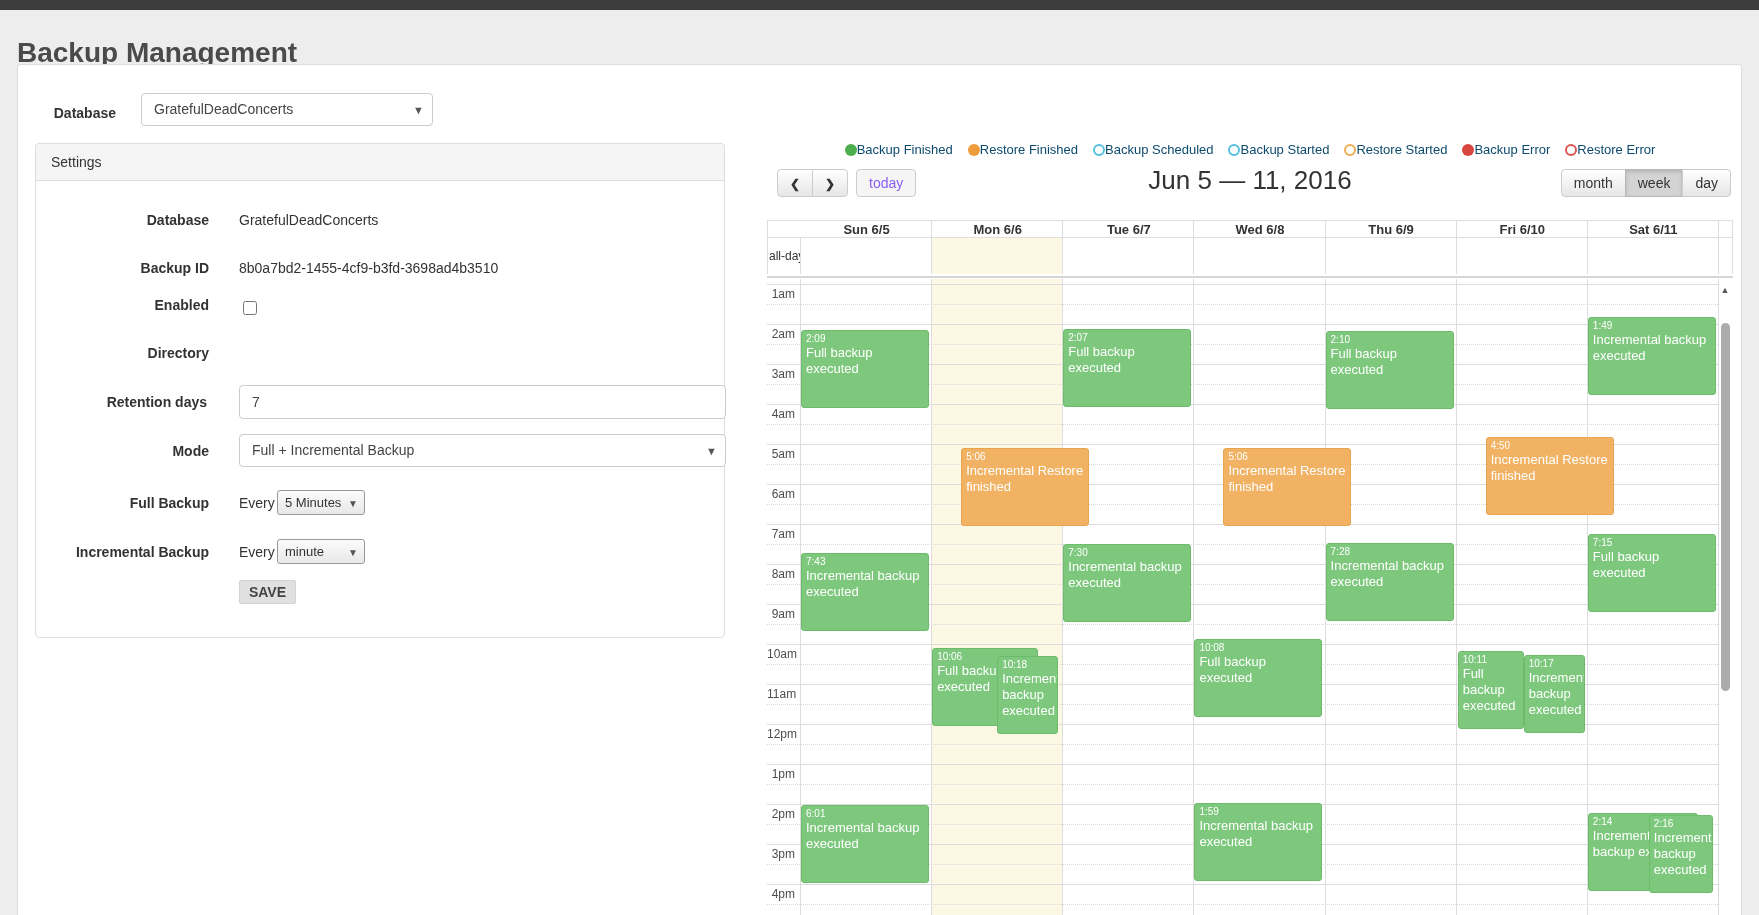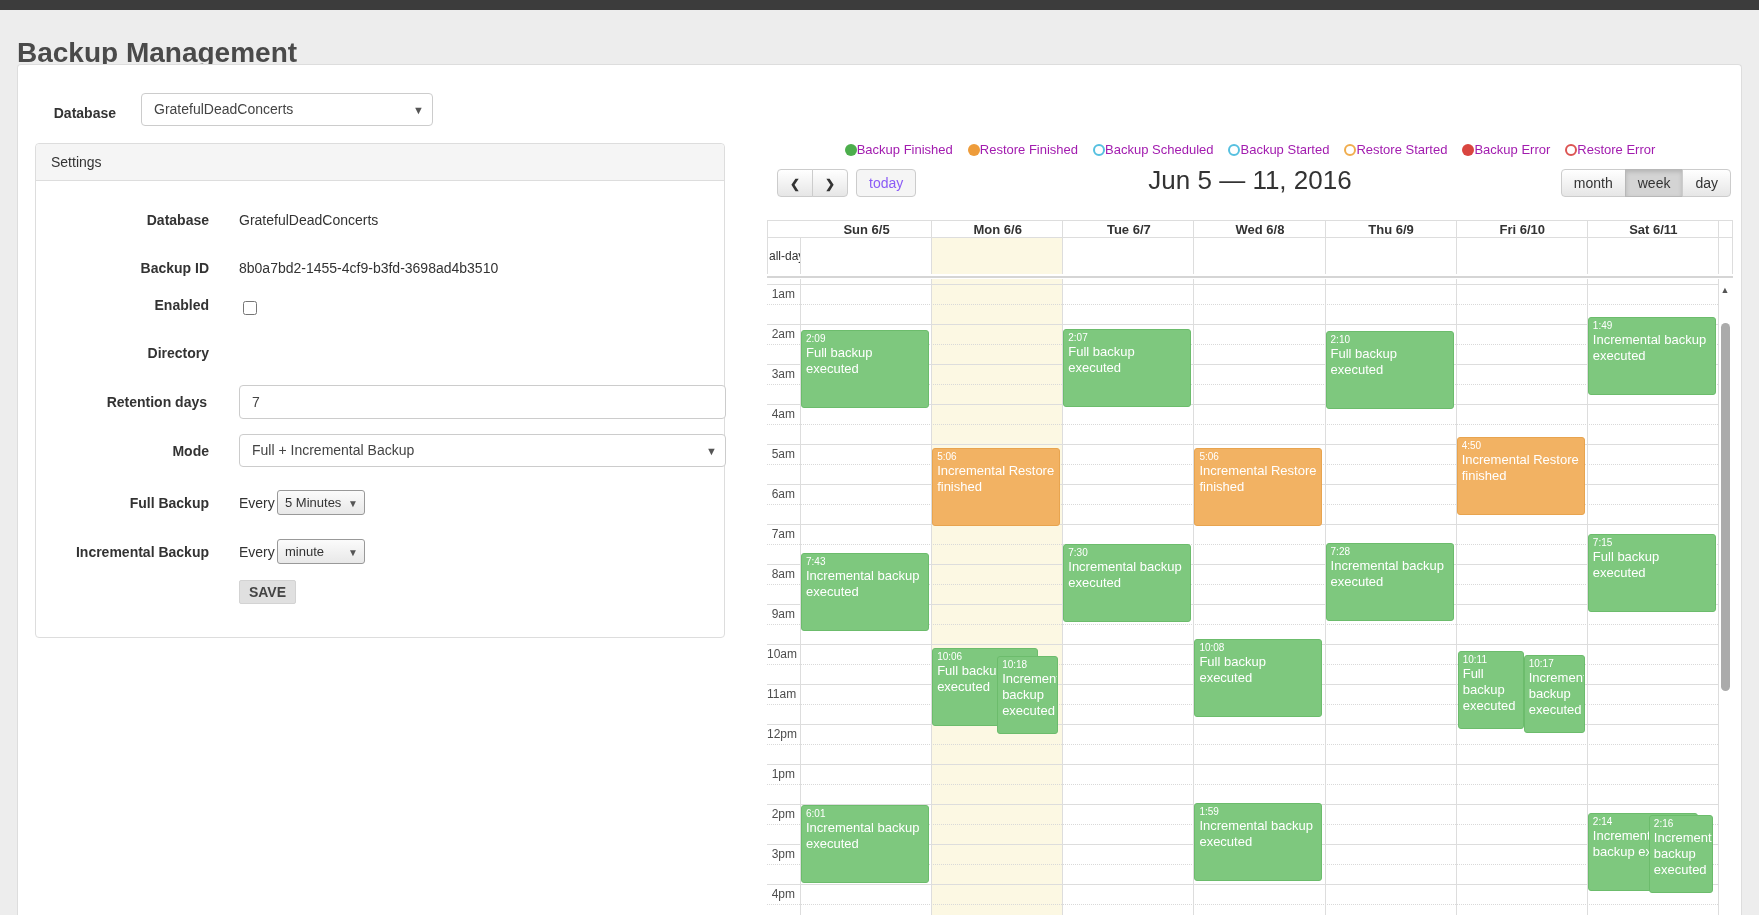--- a/index.html
+++ b/index.html
@@ -39,21 +39,21 @@
   }
   .mini-select .caret{right:6px;font-size:10px;}
   .save-btn{
     position:absolute;left:203px;top:436px;width:57px;height:24px;background:#e0e0e0;
     border:1px solid #d3d3d3;font-weight:bold;font-size:14px;color:#444;border-radius:2px;
     font-family:"Liberation Sans",sans-serif;cursor:pointer;
   }
   .checkbox{position:absolute;left:203px;top:154px;width:14px;height:14px;}
   
   .legend{position:absolute;left:749px;top:77px;width:966px;display:flex;justify-content:center;gap:15px;align-items:center;}
-  .leg-item{display:flex;align-items:center;gap:0;font-size:13px;color:#a21caf;white-space:nowrap;}
+  .leg-item{display:flex;align-items:center;gap:0;font-size:13px;color:#0c4a6e;white-space:nowrap;}
   .leg-dot{width:12px;height:12px;border-radius:50%;box-sizing:border-box;display:inline-block;}
   .cal-toolbar{position:absolute;left:749px;top:100px;width:966px;height:34px;}
   .cal-title{position:absolute;left:0;right:0;top:0;text-align:center;font-size:26px;color:#333;}
   .btn{
     display:inline-block;box-sizing:border-box;height:28px;line-height:26px;padding:0 12px;
     background:linear-gradient(#ffffff,#e6e6e6);border:1px solid #ccc;color:#333;font-size:14px;
     cursor:pointer;vertical-align:top;
   }
   .btn-group{position:absolute;top:4px;font-size:0;}
   .btn-group .btn{border-radius:0;margin-left:-1px;}
@@ -70,21 +70,21 @@
   .allday-label{position:absolute;font-size:12px;color:#333;}
   .divider{position:absolute;background:#d5d5d5;}
   .timegrid{position:absolute;overflow:hidden;background:#fff;}
   .hline{position:absolute;border-top:1px solid #ddd;}
   .dline{position:absolute;border-top:1px dotted #d9d9d9;}
   .vline{position:absolute;border-left:1px solid #ddd;top:0;bottom:0;}
   .tlabel{position:absolute;font-size:12px;color:#4d4d4d;text-align:right;}
   .todaybg{position:absolute;background:#fcf8e3;}
   .ev{position:absolute;box-sizing:border-box;border-radius:3px;color:#fff;overflow:hidden;cursor:pointer;padding:1px 4px;}
   .ev.backup{background:#7ec87e;border:1px solid #6cbc6c;}
-  .ev.restore{background:#f2b263;border:1px solid #e8a44f;}
+  .ev.restore{background:#f2b263;border:1px solid #e8a44f;margin-left:29px;}
   .ev-time{font-size:10px;line-height:13px;}
   .ev-title{font-size:13px;line-height:16px;}
   .sb-arrow{position:absolute;font-size:9px;color:#555;text-align:center;cursor:pointer;}
   .sb-thumb{position:absolute;background:#ababab;border-radius:7px;cursor:pointer;}
 </style>
 </head>
 <body>
 
 <div class="topstrip"></div>
 <h1 class="page-header">Backup Management</h1>

